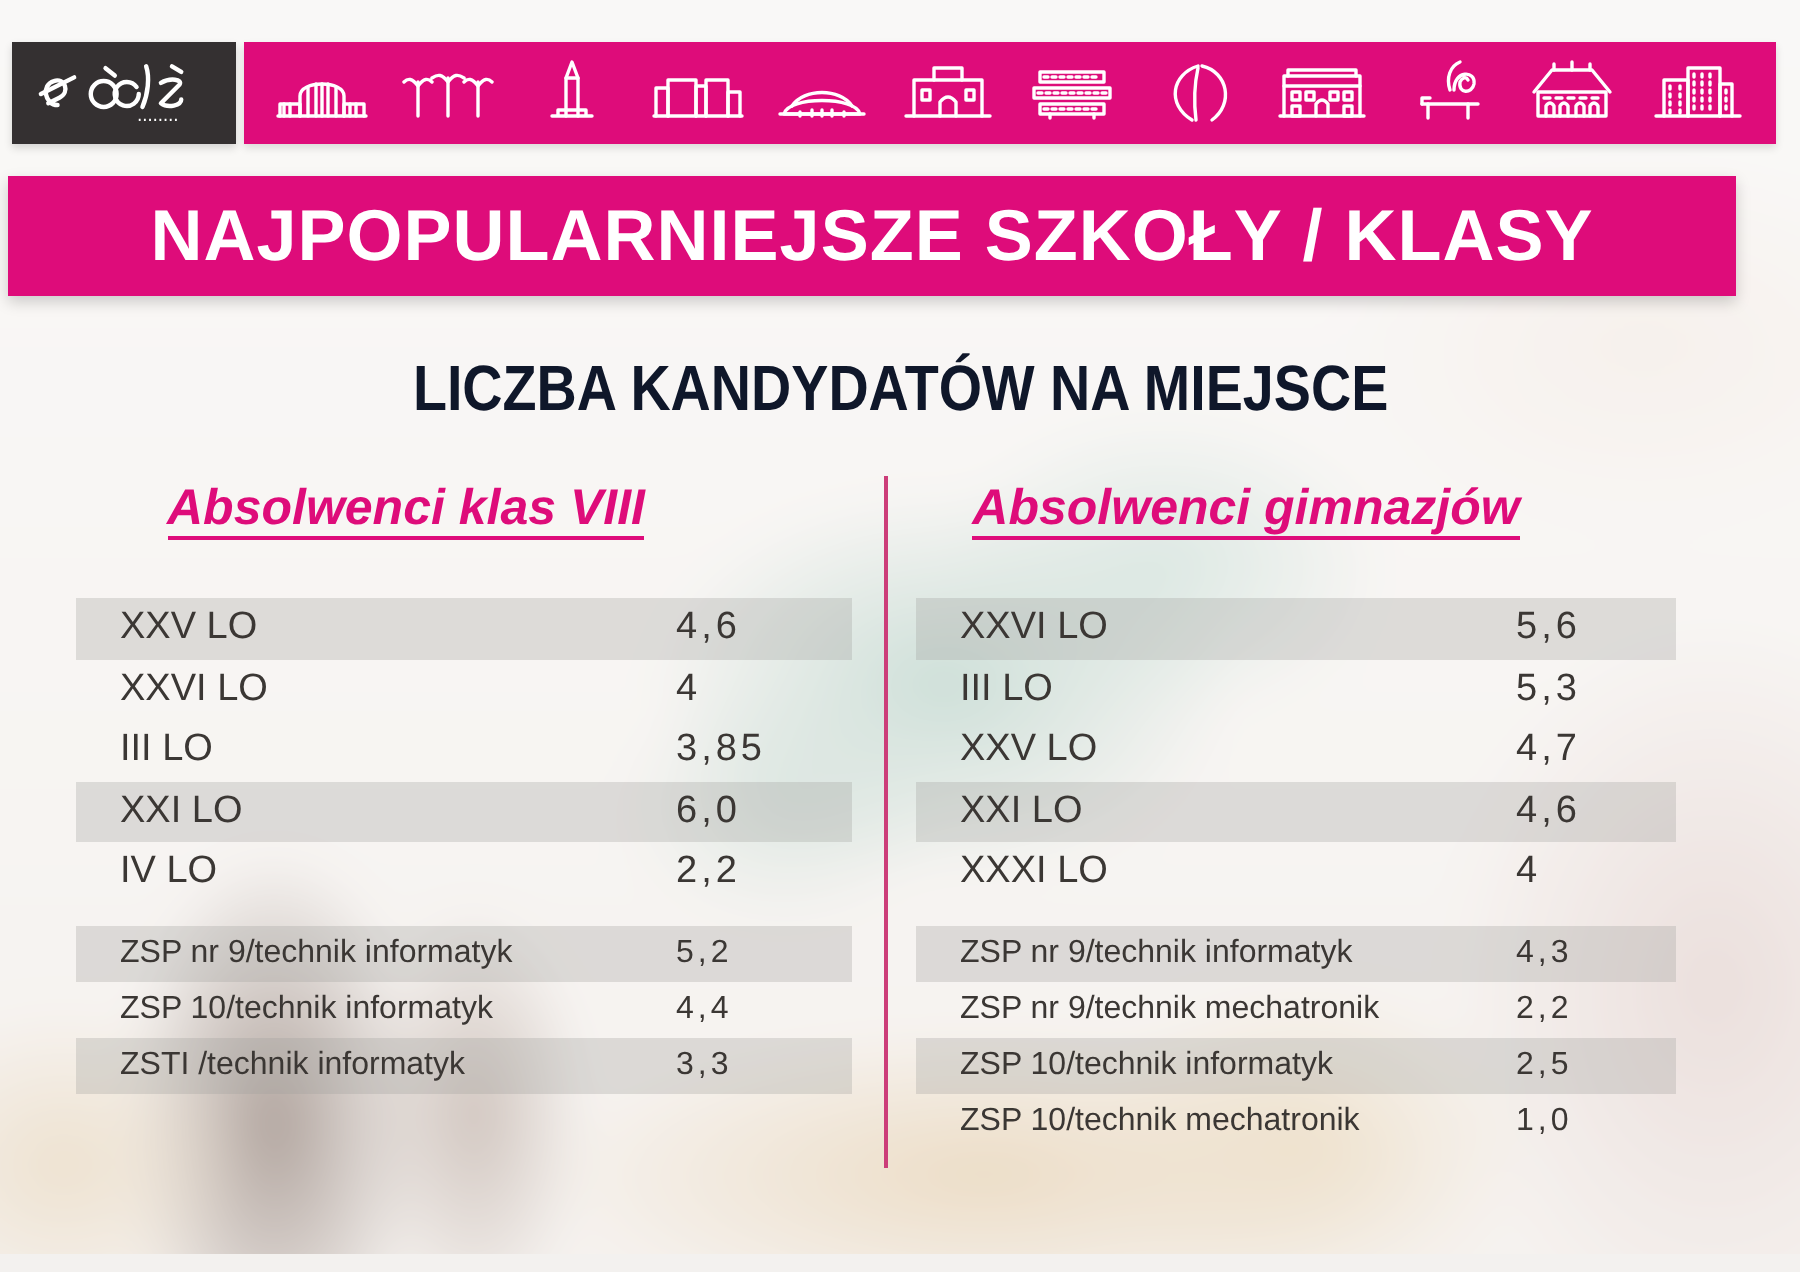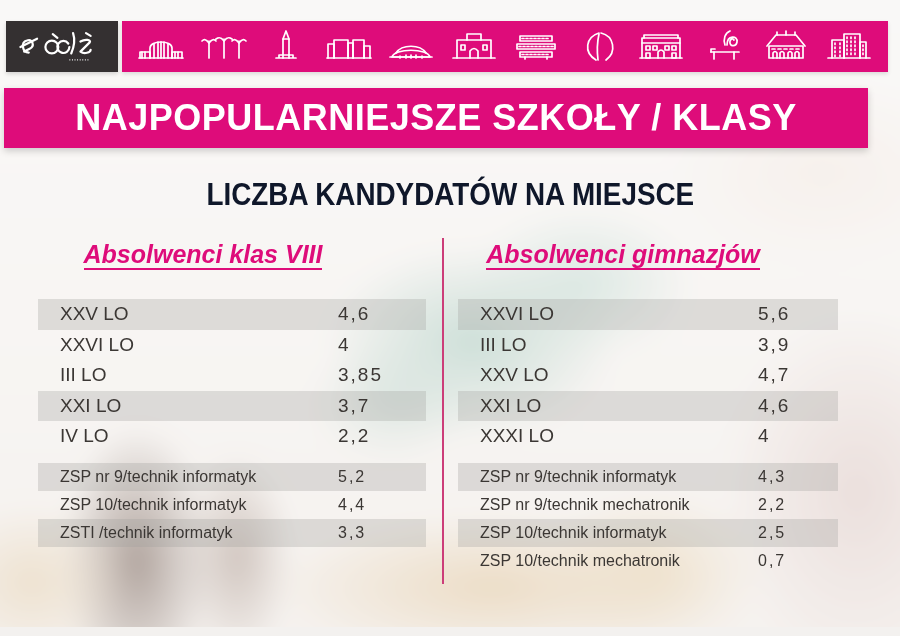--- a/index.html
+++ b/index.html
@@ -215,21 +215,21 @@
     <div class="row">
         <span class="lbl">XXVI LO</span>
         <span class="val">4</span>
       </div>
     <div class="row">
         <span class="lbl">III LO</span>
         <span class="val">3,85</span>
       </div>
     <div class="row striped">
         <span class="lbl">XXI LO</span>
-        <span class="val">3,7</span>
+        <span class="val">6,0</span>
       </div>
     <div class="row">
         <span class="lbl">IV LO</span>
         <span class="val">2,2</span>
       </div>
   </div>
 
   <div class="tbl t-lb">
     <div class="row striped">
         <span class="lbl">ZSP nr 9/technik informatyk</span>
@@ -245,21 +245,21 @@
       </div>
   </div>
 
   <div class="tbl t-rt">
     <div class="row striped">
         <span class="lbl">XXVI LO</span>
         <span class="val">5,6</span>
       </div>
     <div class="row">
         <span class="lbl">III LO</span>
-        <span class="val">3,9</span>
+        <span class="val">5,3</span>
       </div>
     <div class="row">
         <span class="lbl">XXV LO</span>
         <span class="val">4,7</span>
       </div>
     <div class="row striped">
         <span class="lbl">XXI LO</span>
         <span class="val">4,6</span>
       </div>
     <div class="row">
@@ -276,18 +276,18 @@
     <div class="row">
         <span class="lbl">ZSP nr 9/technik mechatronik</span>
         <span class="val">2,2</span>
       </div>
     <div class="row striped">
         <span class="lbl">ZSP 10/technik informatyk</span>
         <span class="val">2,5</span>
       </div>
     <div class="row">
         <span class="lbl">ZSP 10/technik mechatronik</span>
-        <span class="val">0,7</span>
+        <span class="val">1,0</span>
       </div>
   </div>
 
   <div class="bottom-strip"></div>
 </div>
 
 </body></html>

